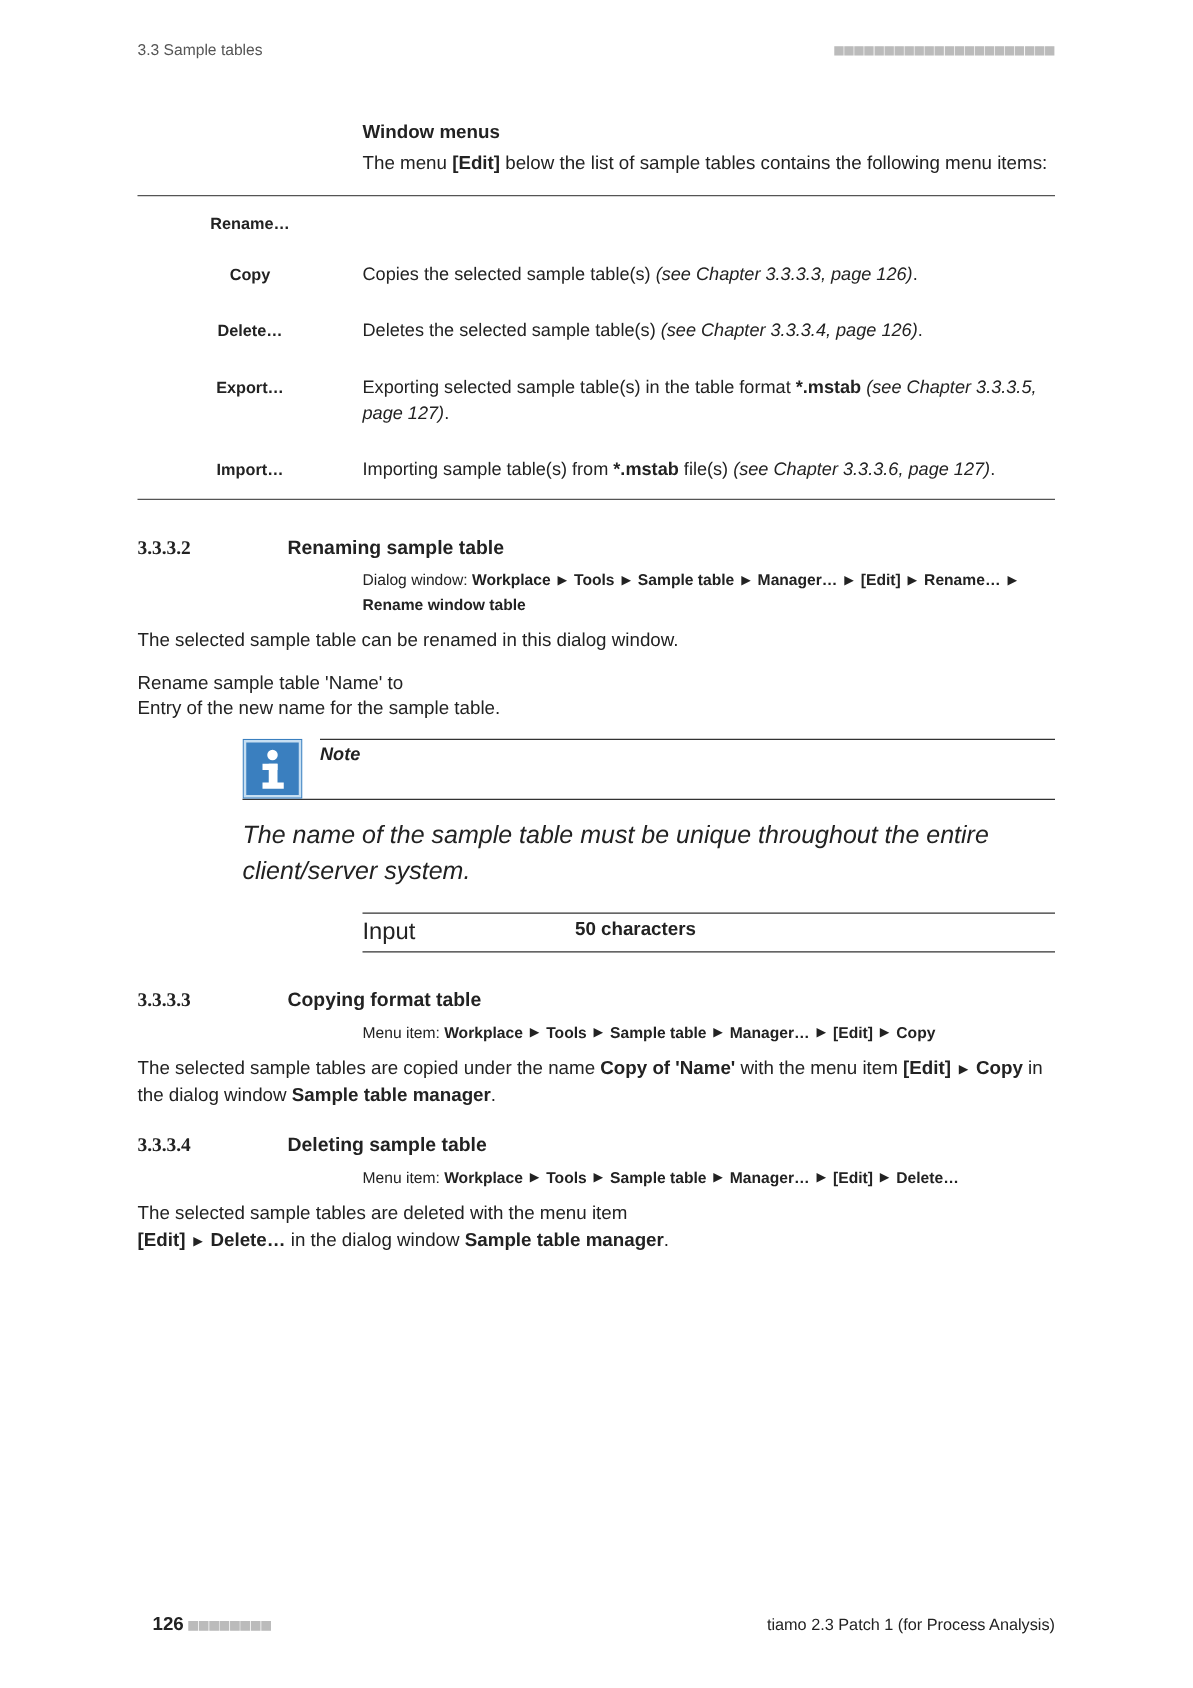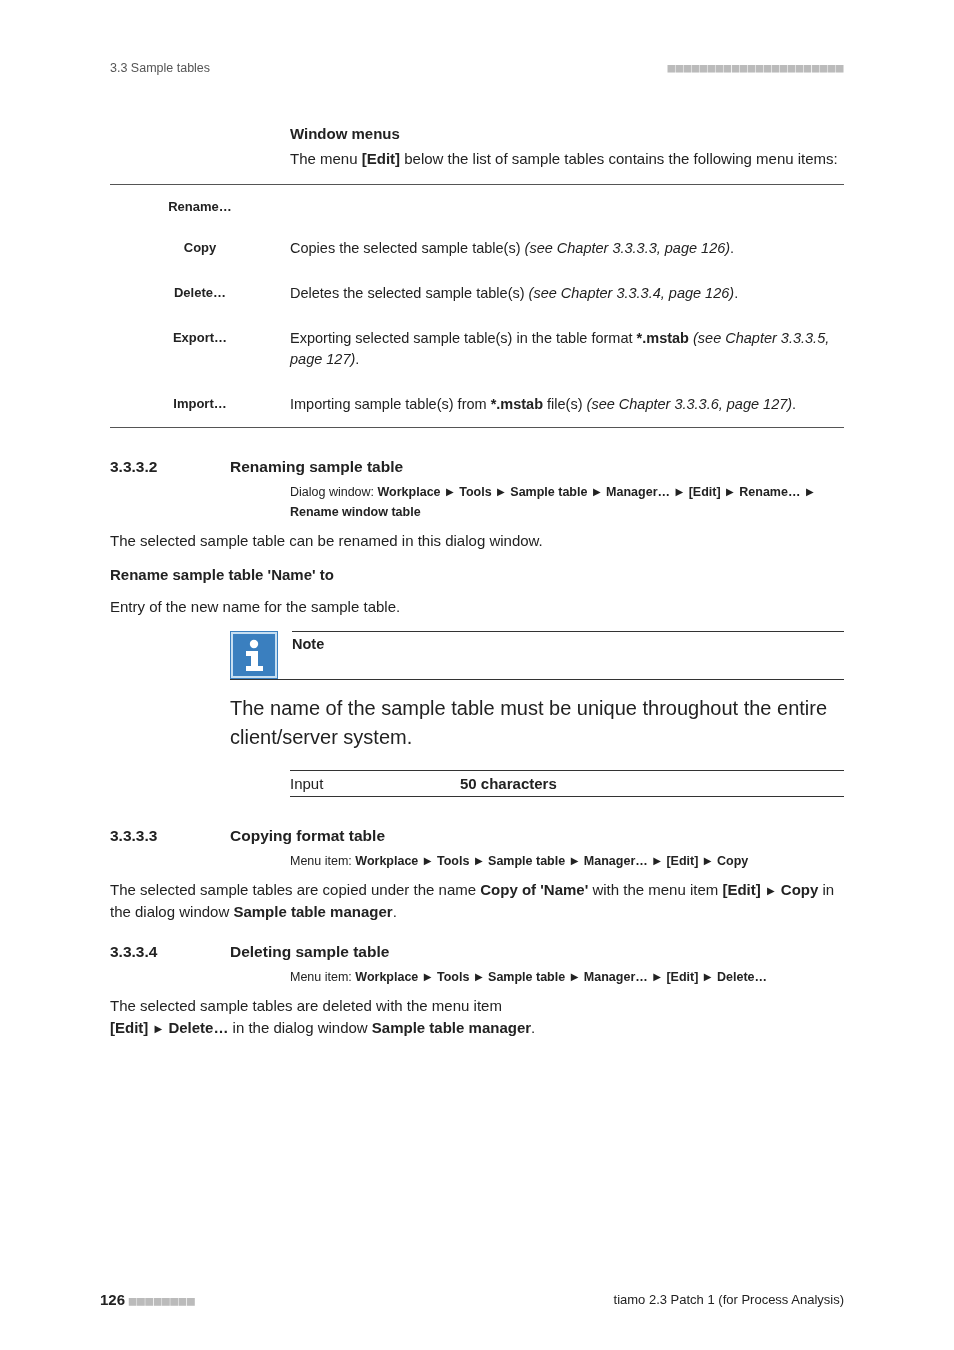--- a/index.html
+++ b/index.html
@@ -6,21 +6,21 @@
     margin: 0;
     padding: 0;
     background: #fff;
     font-family: "Segoe UI", "Helvetica Neue", Arial, sans-serif;
     color: #222;
   }
   .page {
     width: 954px;
     height: 1350px;
     box-sizing: border-box;
-    padding: 60px 110px 40px 110px;
+    padding: 32px 110px 40px 110px;
     position: relative;
   }
   .running-head {
     display: flex;
     justify-content: space-between;
     align-items: center;
     font-size: 12.5px;
     color: #555;
     margin-bottom: 50px;
   }
@@ -69,46 +69,47 @@
   }
 
   
   .numbered-heading {
     display: flex;
     gap: 40px;
     font-size: 15.5px;
     font-weight: 700;
     margin-bottom: 6px;
   }
-  .numbered-heading .num { flex: 0 0 80px; }
+  .numbered-heading .num { flex: 0 0 80px; font-family: Liberation Serif, serif; }
   .dialog-crumb {
     margin-left: 180px;
     font-size: 12.5px;
     line-height: 1.6;
     margin-bottom: 8px;
   }
   .dialog-crumb .crumb-bold { font-weight: 700; }
   .tri {
     font-size: 10px;
     position: relative;
     top: -1px;
     padding: 0 2px;
   }
 
   
   .field-label {
     font-size: 15px;
-    font-weight: 700;
-    margin-bottom: 13px;
+    font-weight: 400;
+    margin-bottom: 1px;
   }
 
   
   .note-wrap {
-    margin-left: 120px;
+    margin-left: 84px;
     margin-top: 14px;
+    font-style: italic;
   }
   .note-bar {
     display: flex;
     align-items: stretch;
     border-bottom: 1px solid #333;
     margin-bottom: 14px;
   }
   .note-icon {
     width: 48px;
     height: 48px;
@@ -132,32 +133,32 @@
   .input-spec {
     margin-left: 180px;
     border-top: 1px solid #333;
     border-bottom: 1px solid #333;
     padding: 4px 0;
     display: flex;
     margin-bottom: 30px;
   }
   .input-spec .k {
     flex: 0 0 170px;
-    font-size: 15px;
+    font-size: 19px;
   }
   .input-spec .v {
     font-size: 15px;
     font-weight: 700;
   }
 
   
   .footer {
     position: absolute;
     bottom: 42px;
-    left: 100px;
+    left: 122px;
     right: 110px;
     display: flex;
     justify-content: space-between;
     align-items: center;
     font-size: 13px;
   }
   .footer .pg {
     font-weight: 700;
     font-size: 15px;
   }

